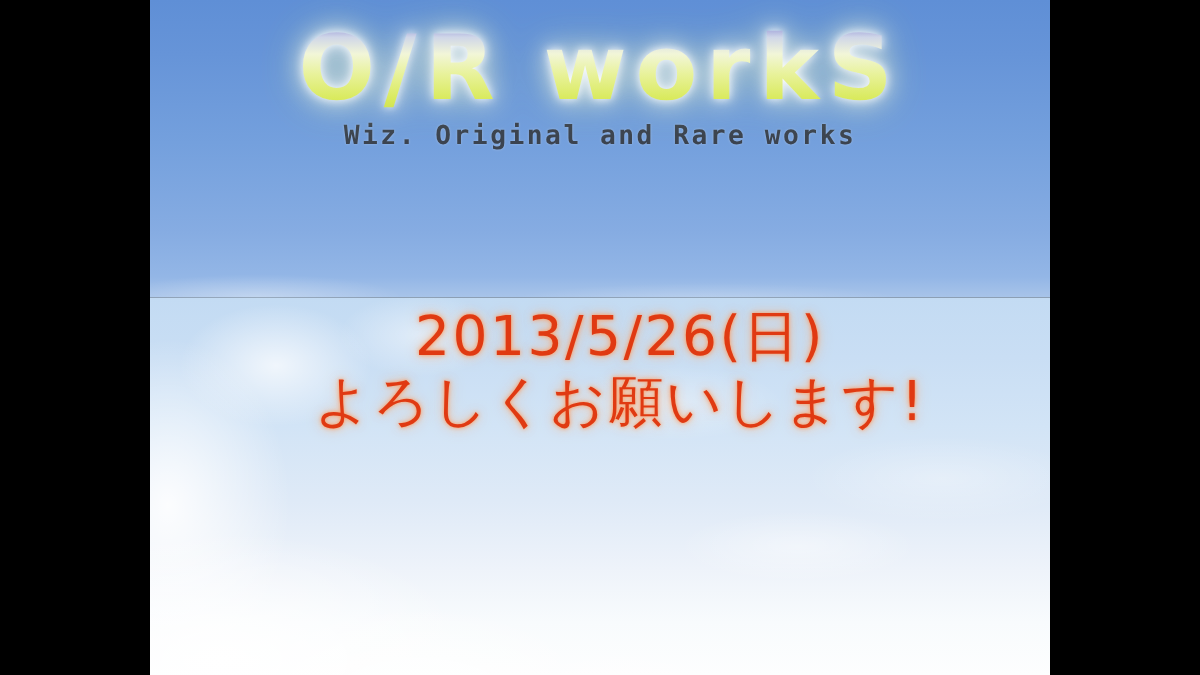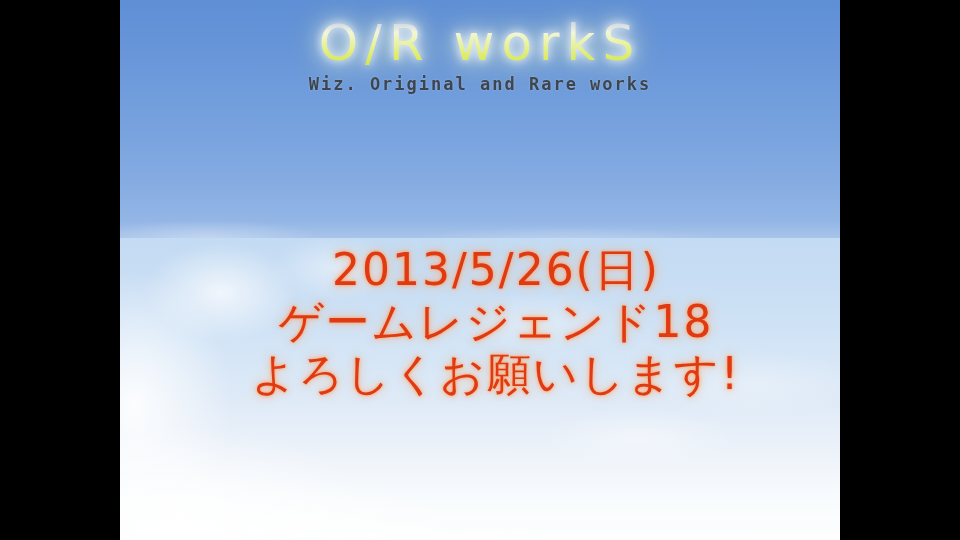--- a/index.html
+++ b/index.html
@@ -99,22 +99,22 @@
     top: 0;
     width: 720px;
     text-align: center;
     pointer-events: none;
   }
 
   #logo-title {
     margin: 0;
     padding-top: 18px;
     font-family: "DejaVu Sans", sans-serif;
-    font-size: 50px;
-    font-weight: 400;
+    font-size: 72px;
+    font-weight: 700;
     letter-spacing: 7px;
     line-height: 1.0;
     color: #e4ef8e;
     background: linear-gradient(to bottom,
                  #3b36b4 0%,
                  #6f6ccb 16%,
                  #cfd6e8 33%,
                  #f2f6d8 48%,
                  #e8f29a 66%,
                  #d9ea5c 88%,
@@ -125,21 +125,21 @@
     color: transparent;
     filter: drop-shadow(0 0 4px rgba(255,255,255,0.95))
             drop-shadow(0 0 9px rgba(255,255,255,0.65))
             drop-shadow(0 0 15px rgba(220,240,150,0.45));
     white-space: nowrap;
   }
 
   #logo-subtitle {
     margin: 6px 0 0 0;
     font-family: "DejaVu Sans Mono", "Liberation Mono", monospace;
-    font-size: 17px;
+    font-size: 21px;
     font-weight: 700;
     letter-spacing: 2.0px;
     color: #3b434f;
     text-shadow: 0 0 2px rgba(255,255,255,0.35);
     white-space: nowrap;
   }
 
   
   #announcement {
     position: absolute;
@@ -186,21 +186,20 @@
     <div id="sky-upper"></div>
     <div id="sky-lower"></div>
 
     <div id="title-block">
       <div id="logo-title">O/R workS</div>
       <div id="logo-subtitle">Wiz. Original and Rare works</div>
     </div>
 
     <div id="announcement">
       <div class="ann-line">2013/5/26(日)</div>
-      <div class="ann-line">ゲームレジェンド18</div>
       <div class="ann-line">よろしくお願いします!</div>
     </div>
 
   </div>
 
   <div class="pillar" id="pillar-left"></div>
   <div class="pillar" id="pillar-right"></div>
 
 </div>
 

